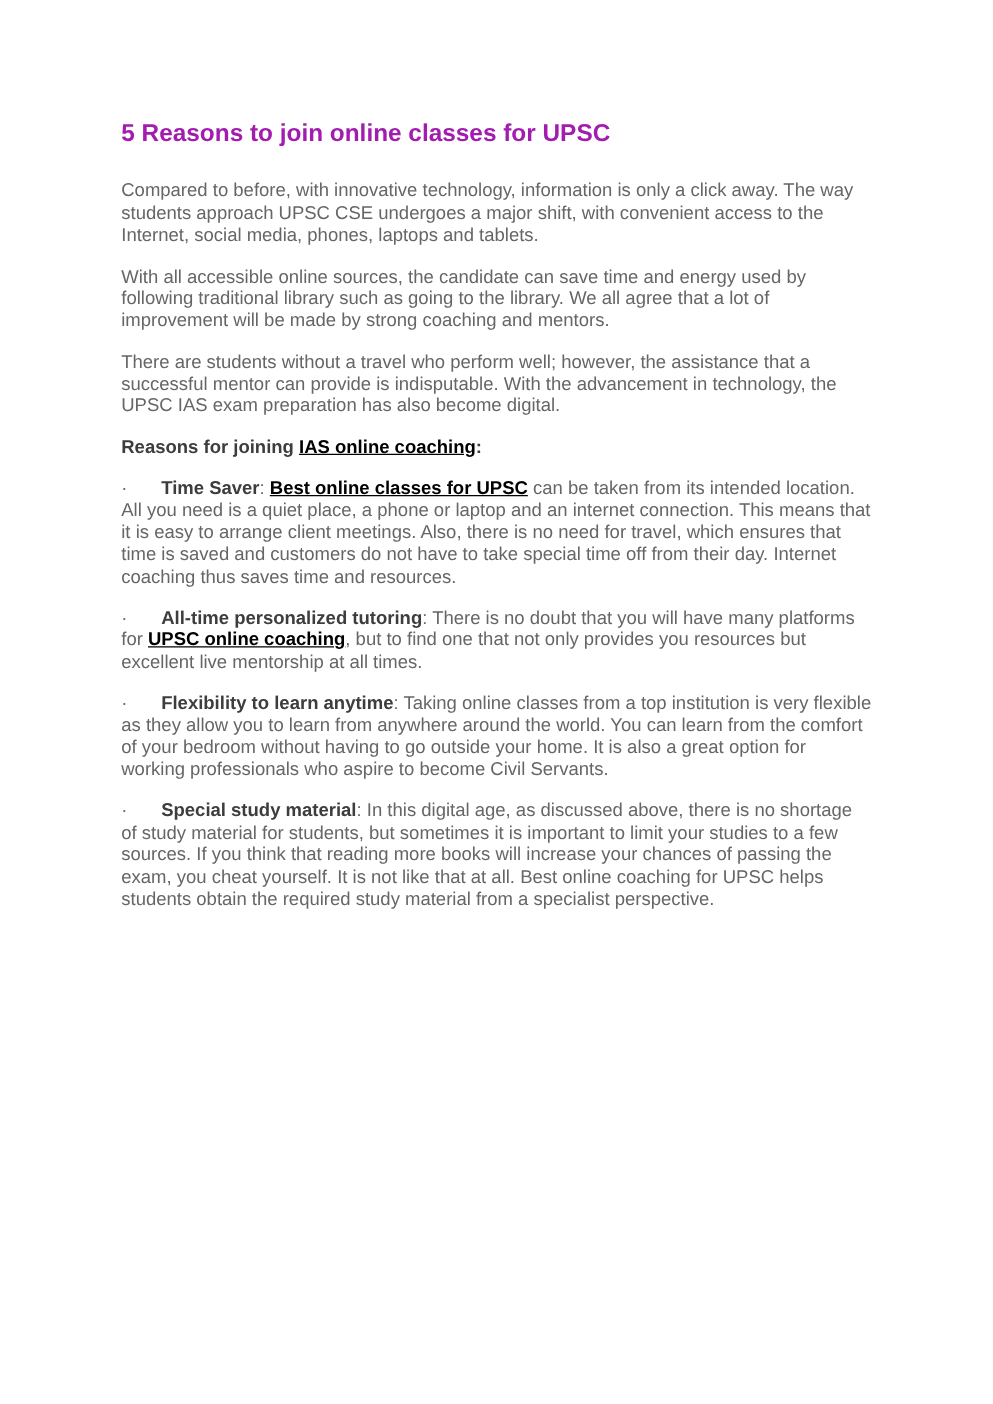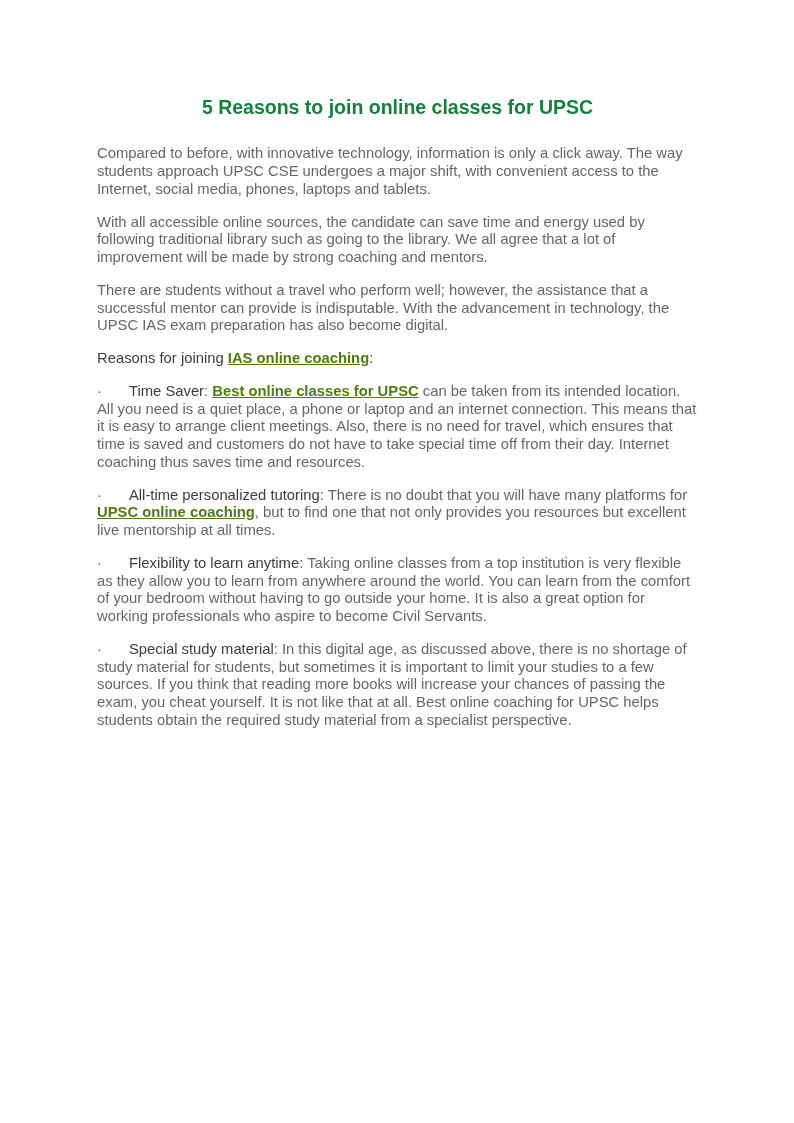--- a/index.html
+++ b/index.html
@@ -13,29 +13,28 @@
     font-family: "Liberation Sans", sans-serif;
     font-size: 14.8px;
     line-height: 1.2;
     color: #666666;
     overflow: hidden;
   }
   .title {
     font-family: "Liberation Sans", sans-serif;
     font-size: 19.5px;
     font-weight: 700;
-    color: #15803d;
+    color: #a21caf;
     margin: 2px 0 26px 0;
     line-height: 1.2;
-    text-align: center;
   }
   p.para { margin: 0 0 15px 0; }
-  .bold { font-weight: 400; color: #3d3d3d; margin-top: 16px; }
+  .bold { font-weight: 700; color: #3d3d3d; margin-top: 16px; }
   a.doc-link {
-    color: #4d7c0f;
+    color: #000000;
     font-weight: 700;
     text-decoration: underline;
     cursor: pointer;
   }
   .tab { display: inline-block; width: 27px; }
   .marker { color: #666666; }
 </style>
 </head>
 <body>
 

